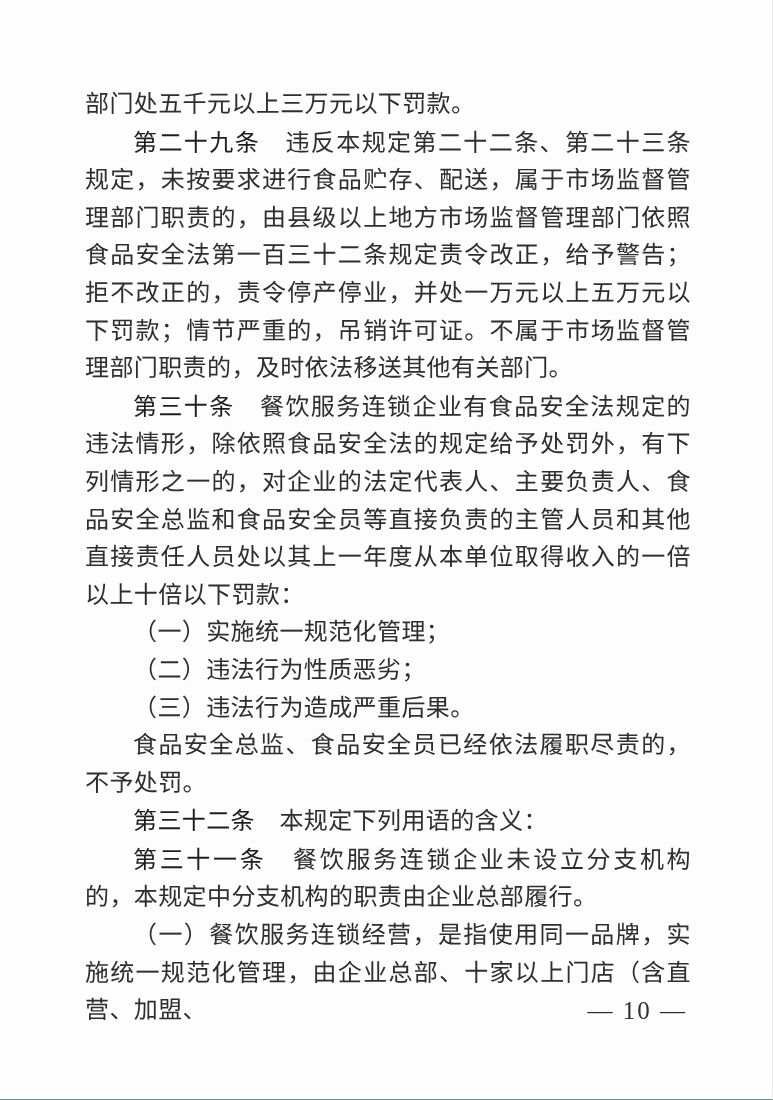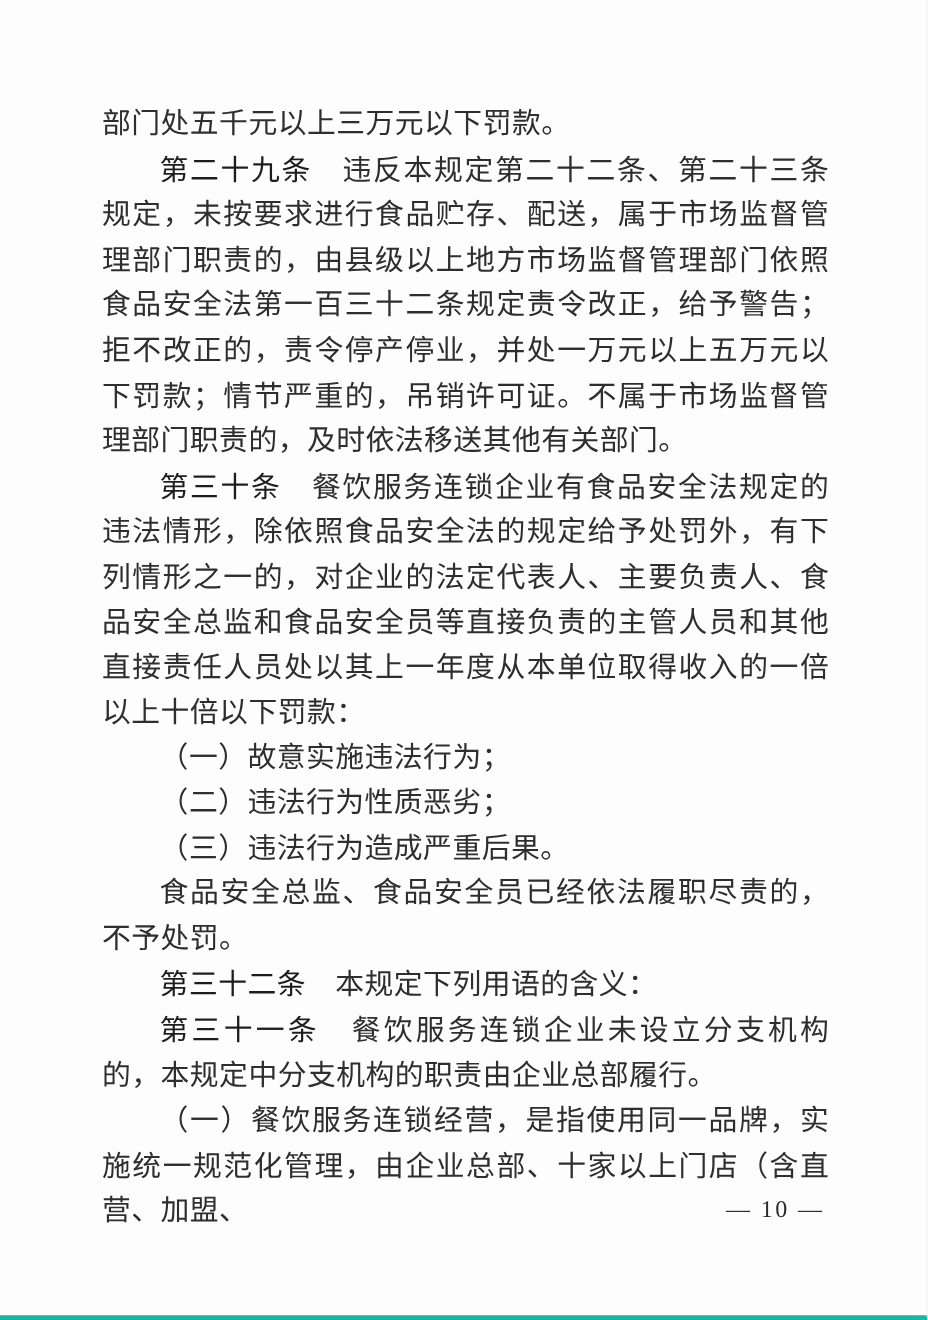--- a/index.html
+++ b/index.html
@@ -7,21 +7,21 @@
   .page {
     position: relative;
     width: 773px;
     height: 1100px;
     margin: 0 auto;
     background: #fdfdfd;
     font-family: "Liberation Serif", "DejaVu Serif", serif;
     color: #2e2e2e;
     overflow: hidden;
     border-right: 1px solid #ececec;
-    border-bottom: 4px solid #14b8a6;
+    border-bottom: 1px solid #14b8a6;
   }
   .content {
     position: absolute;
     left: 85px;
     top: 86px;
     width: 606px;
   }
   p.para {
     font-size: 24px;
     line-height: 37.6px;
@@ -33,35 +33,35 @@
   p.para.indent { text-indent: 2em; }
   .bold-term {
     font-family: "Liberation Sans", "DejaVu Sans", sans-serif;
     font-weight: 400;
     color: #1d1d1d;
   }
   .footer {
     position: absolute;
     right: 85px;
     top: 997px;
-    font-size: 20px;
+    font-size: 25px;
     letter-spacing: 2px;
     color: #2e2e2e;
     font-family: "Liberation Serif", "DejaVu Serif", serif;
   }
 </style>
 </head>
 <body>
 
 <div class="page">
   <div class="content">
       <p class="para"><span class="run">部门处五千元以上三万元以下罚款。</span></p>
       <p class="para indent"><span class="bold-term">第二十九条</span><span class="run">　违反本规定第二十二条、第二十三条规定，未按要求进行食品贮存、配送，属于市场监督管理部门职责的，由县级以上地方市场监督管理部门依照食品安全法第一百三十二条规定责令改正，给予警告；拒不改正的，责令停产停业，并处一万元以上五万元以下罚款；情节严重的，吊销许可证。不属于市场监督管理部门职责的，及时依法移送其他有关部门。</span></p>
       <p class="para indent"><span class="bold-term">第三十条</span><span class="run">　餐饮服务连锁企业有食品安全法规定的违法情形，除依照食品安全法的规定给予处罚外，有下列情形之一的，对企业的法定代表人、主要负责人、食品安全总监和食品安全员等直接负责的主管人员和其他直接责任人员处以其上一年度从本单位取得收入的一倍以上十倍以下罚款：</span></p>
-      <p class="para indent"><span class="run">（一）故意实施违法行为；</span></p>
+      <p class="para indent"><span class="run">（一）实施统一规范化管理；</span></p>
       <p class="para indent"><span class="run">（二）违法行为性质恶劣；</span></p>
       <p class="para indent"><span class="run">（三）违法行为造成严重后果。</span></p>
       <p class="para indent"><span class="run">食品安全总监、食品安全员已经依法履职尽责的，不予处罚。</span></p>
       <p class="para indent"><span class="bold-term">第三十二条</span><span class="run">　本规定下列用语的含义：</span></p>
       <p class="para indent"><span class="bold-term">第三十一条</span><span class="run">　餐饮服务连锁企业未设立分支机构的，本规定中分支机构的职责由企业总部履行。</span></p>
       <p class="para indent"><span class="run">（一）餐饮服务连锁经营，是指使用同一品牌，实施统一规范化管理，由企业总部、十家以上门店（含直营、加盟、</span></p>
     </div>
   <div class="footer">—  10  —</div>
 </div>
 

